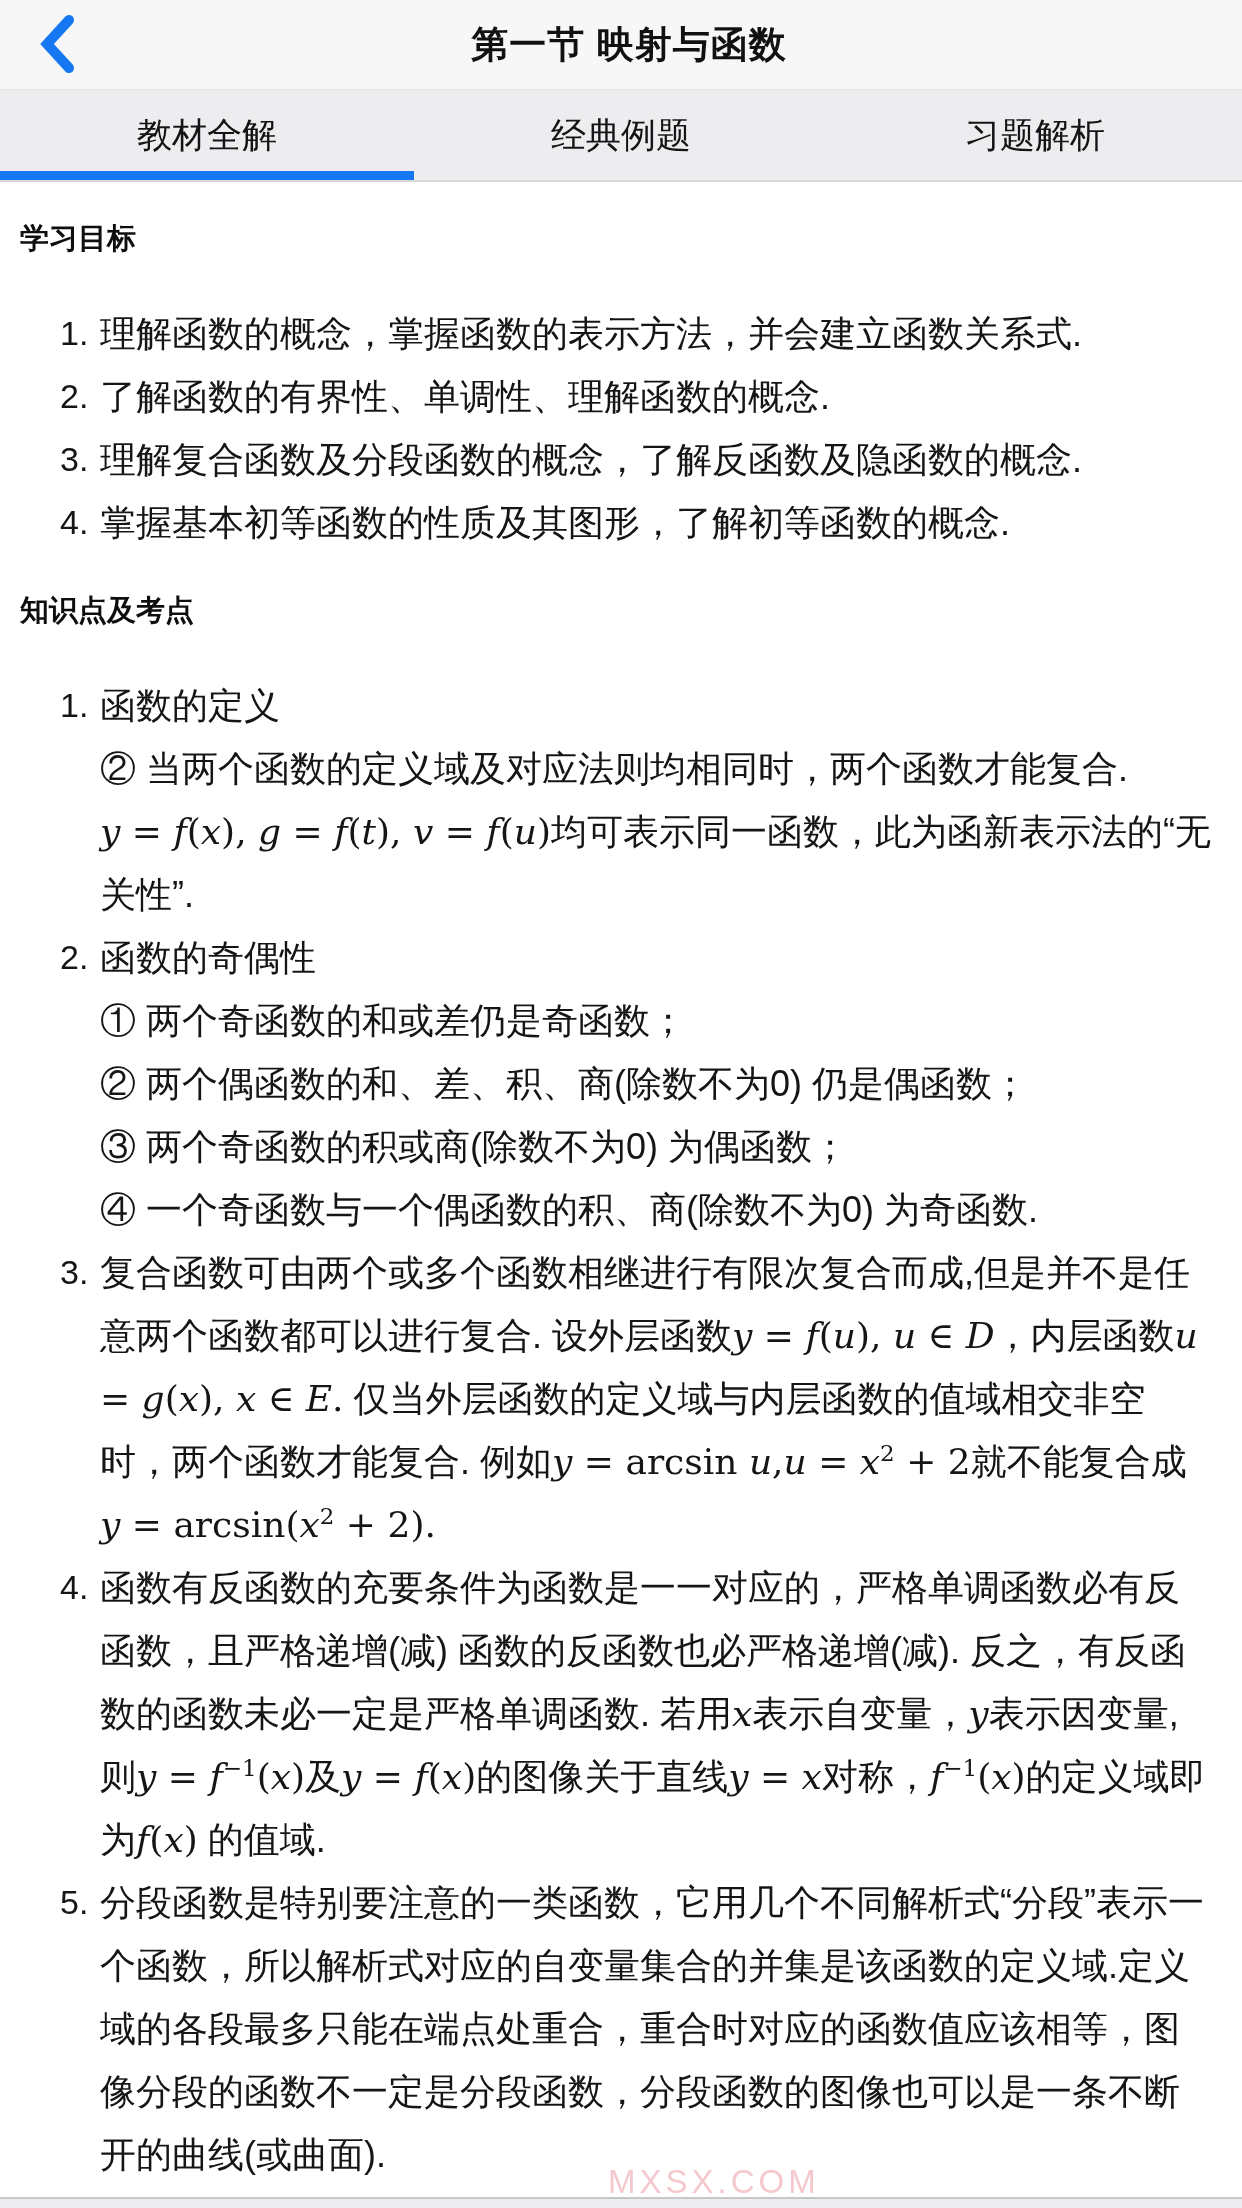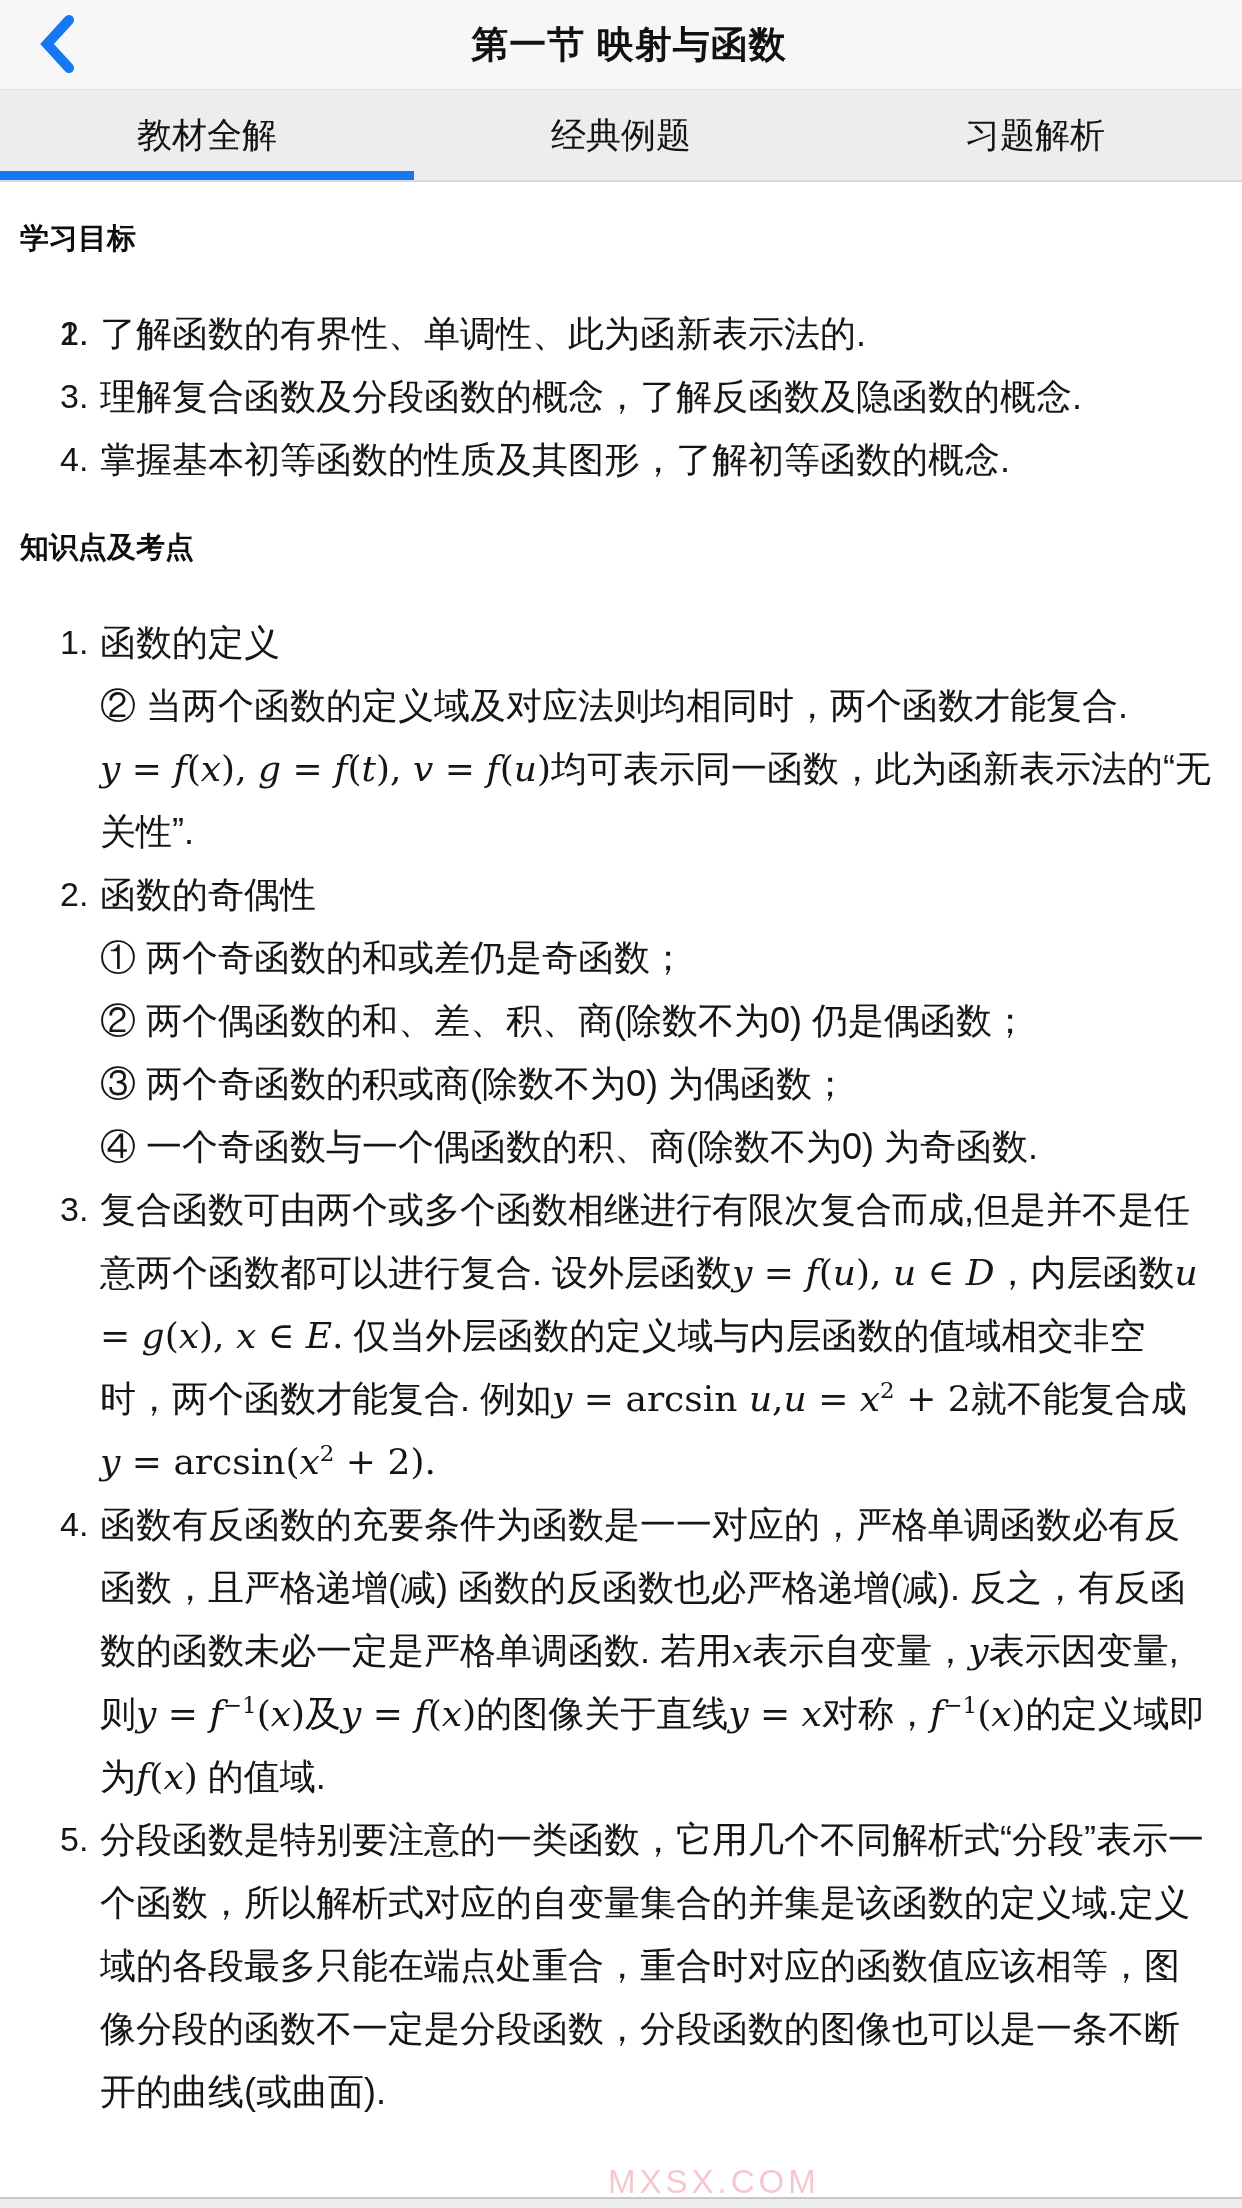--- a/index.html
+++ b/index.html
@@ -102,24 +102,25 @@
     <div class="tab">
       <span>习题解析</span>
     </div>
   </nav>
 
 <main class="content">
     <h2 class="sec-heading">学习目标</h2>
     <ol class="sec-list">
       <li class="sec-item">
         <span class="num">1.</span>
+        <p class="para"><span>理解函数的概念，掌握函数的表示方法，并会建立函数关系式.</span></p>
       </li>
       <li class="sec-item">
         <span class="num">2.</span>
-        <p class="para"><span>了解函数的有界性、单调性、此为函新表示法的.</span></p>
+        <p class="para"><span>了解函数的有界性、单调性、理解函数的概念.</span></p>
       </li>
       <li class="sec-item">
         <span class="num">3.</span>
         <p class="para"><span>理解复合函数及分段函数的概念，了解反函数及隐函数的概念.</span></p>
       </li>
       <li class="sec-item">
         <span class="num">4.</span>
         <p class="para"><span>掌握基本初等函数的性质及其图形，了解初等函数的概念.</span></p>
       </li>
     </ol>

